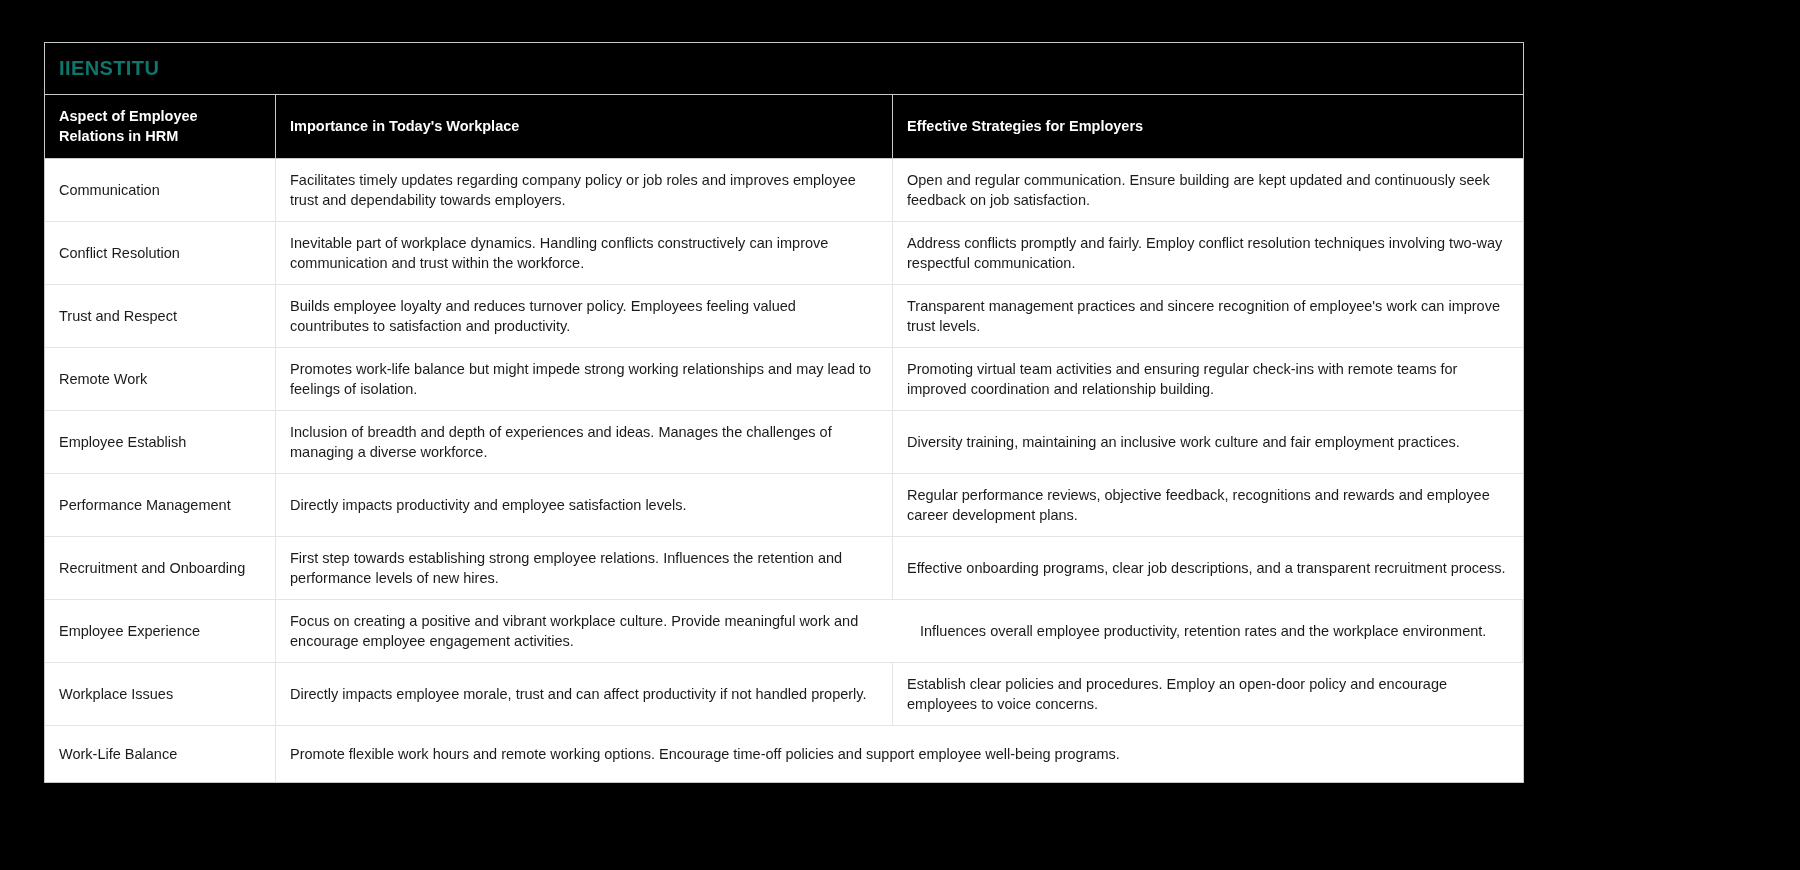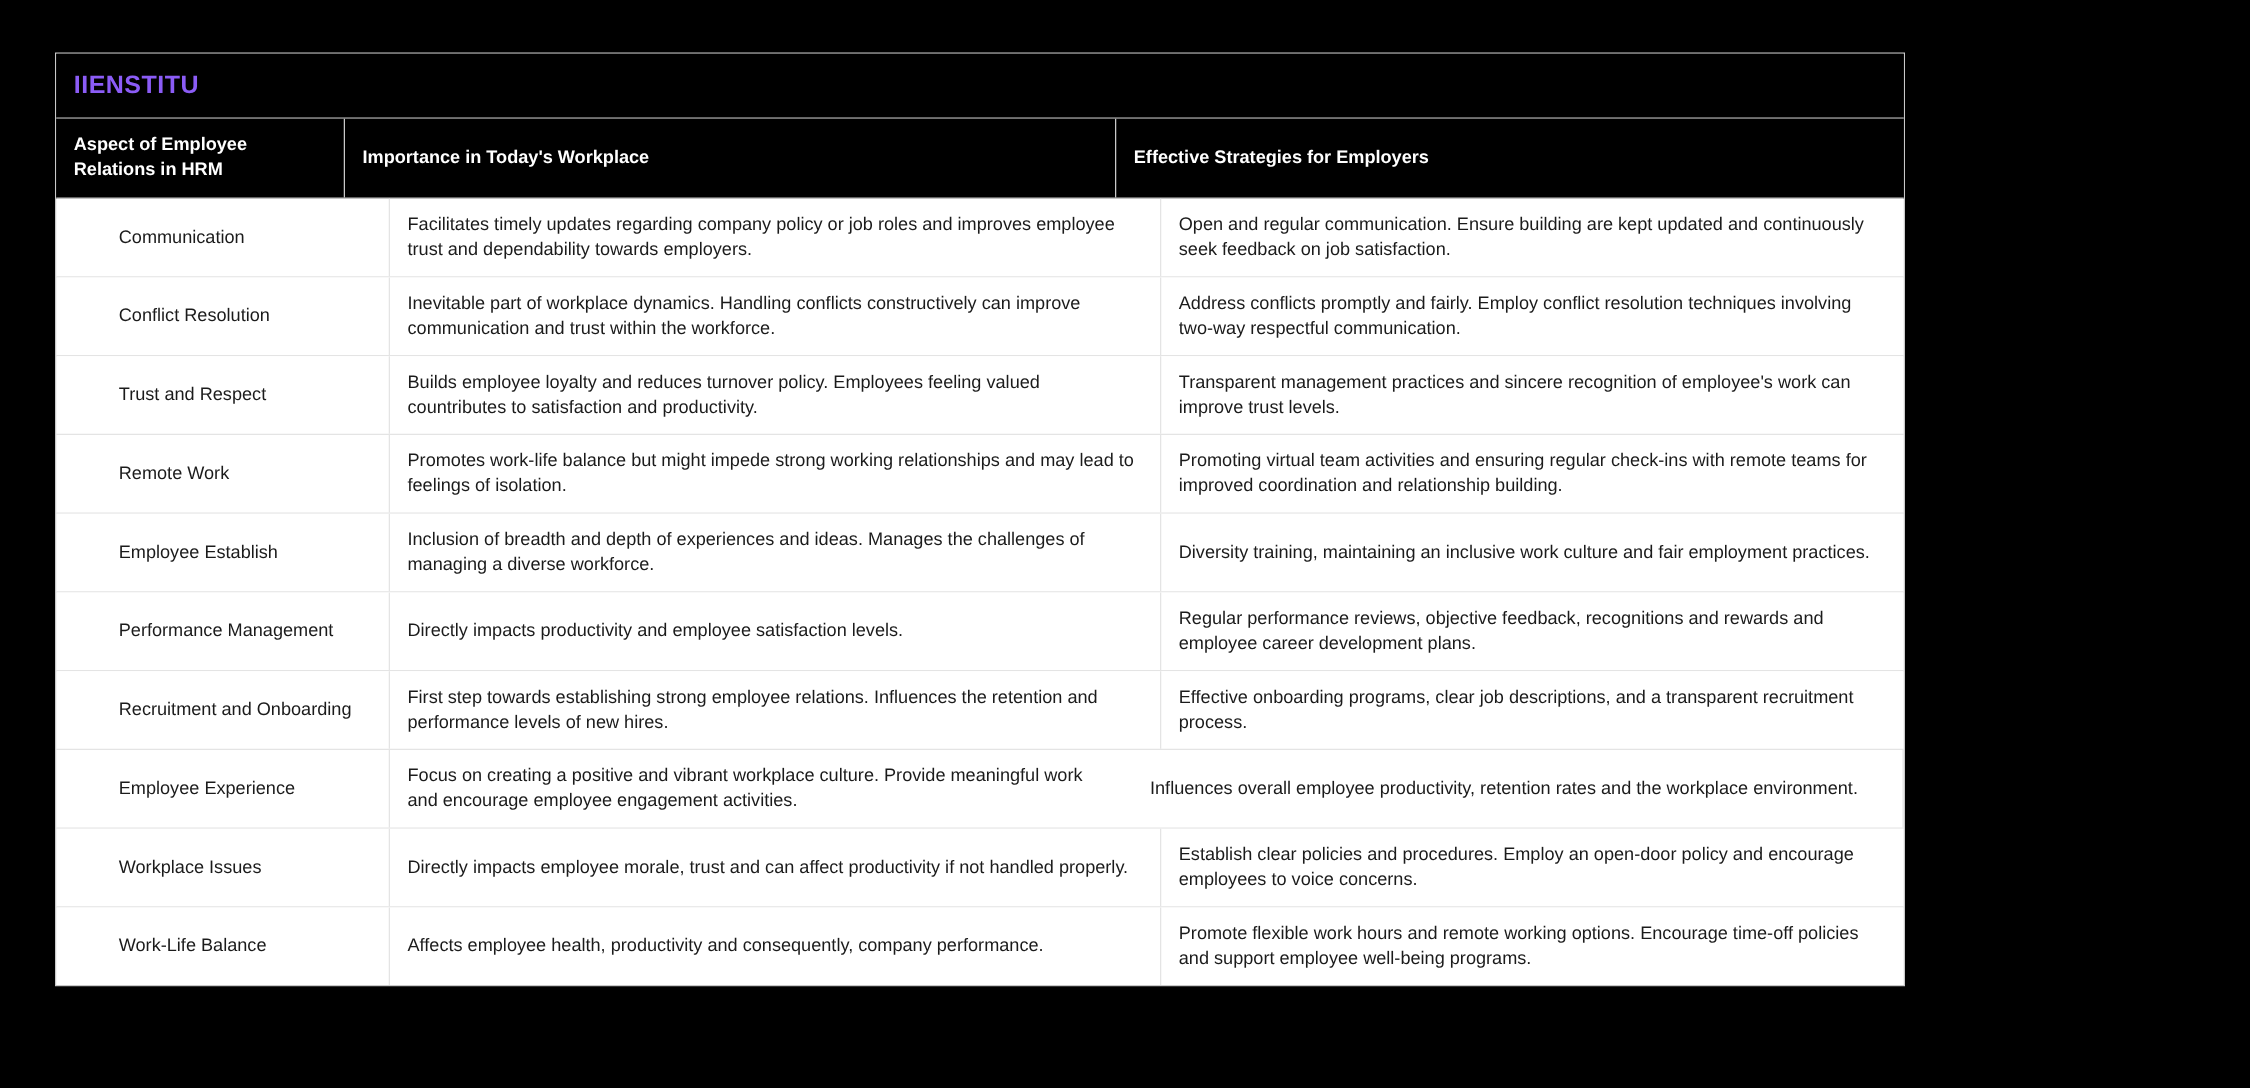--- a/index.html
+++ b/index.html
@@ -31,21 +31,21 @@
   
   .brand-bar {
     height: 52px;
     background: #000000;
     border-bottom: 1px solid #c9c9c9;
     display: flex;
     align-items: center;
     padding-left: 14px;
   }
   .brand-text {
-    color: #8b5cf6;
+    color: #0f766e;
     font-size: 20px;
     font-weight: bold;
     letter-spacing: 0.4px;
     text-align: center;
   }
 
   
   .head-row {
     display: flex;
     background: #000000;
@@ -66,21 +66,20 @@
   .head-cell.c3 { flex: 1; }
 
   
   .tbody { background: #ffffff; }
 
   .body-row {
     display: flex;
     border-bottom: 1px solid #e4e4e4;
     min-height: 56px;
     background: #ffffff;
-    padding-left: 36px;
   }
   .body-row:last-child { border-bottom: none; }
 
   .body-cell {
     color: #1b1b1b;
     font-size: 14.5px;
     line-height: 1.38;
     padding: 11px 14px;
     display: flex;
     align-items: center;
@@ -205,23 +204,20 @@
             <span class="cell-text">Directly impacts employee morale, trust and can affect productivity if not handled properly.</span>
           </div>
           <div class="body-cell c3">
             <span class="cell-text">Establish clear policies and procedures. Employ an open-door policy and encourage employees to voice concerns.</span>
           </div>
         </div>
         <div class="body-row">
           <div class="body-cell c1">
             <span class="cell-text">Work-Life Balance</span>
           </div>
-          <div class="body-cell c2">
-            <span class="cell-text">Affects employee health, productivity and consequently, company performance.</span>
-          </div>
           <div class="body-cell c3">
             <span class="cell-text">Promote flexible work hours and remote working options. Encourage time-off policies and support employee well-being programs.</span>
           </div>
         </div>
       </div>
 
   </div>
 
 </div>
 

